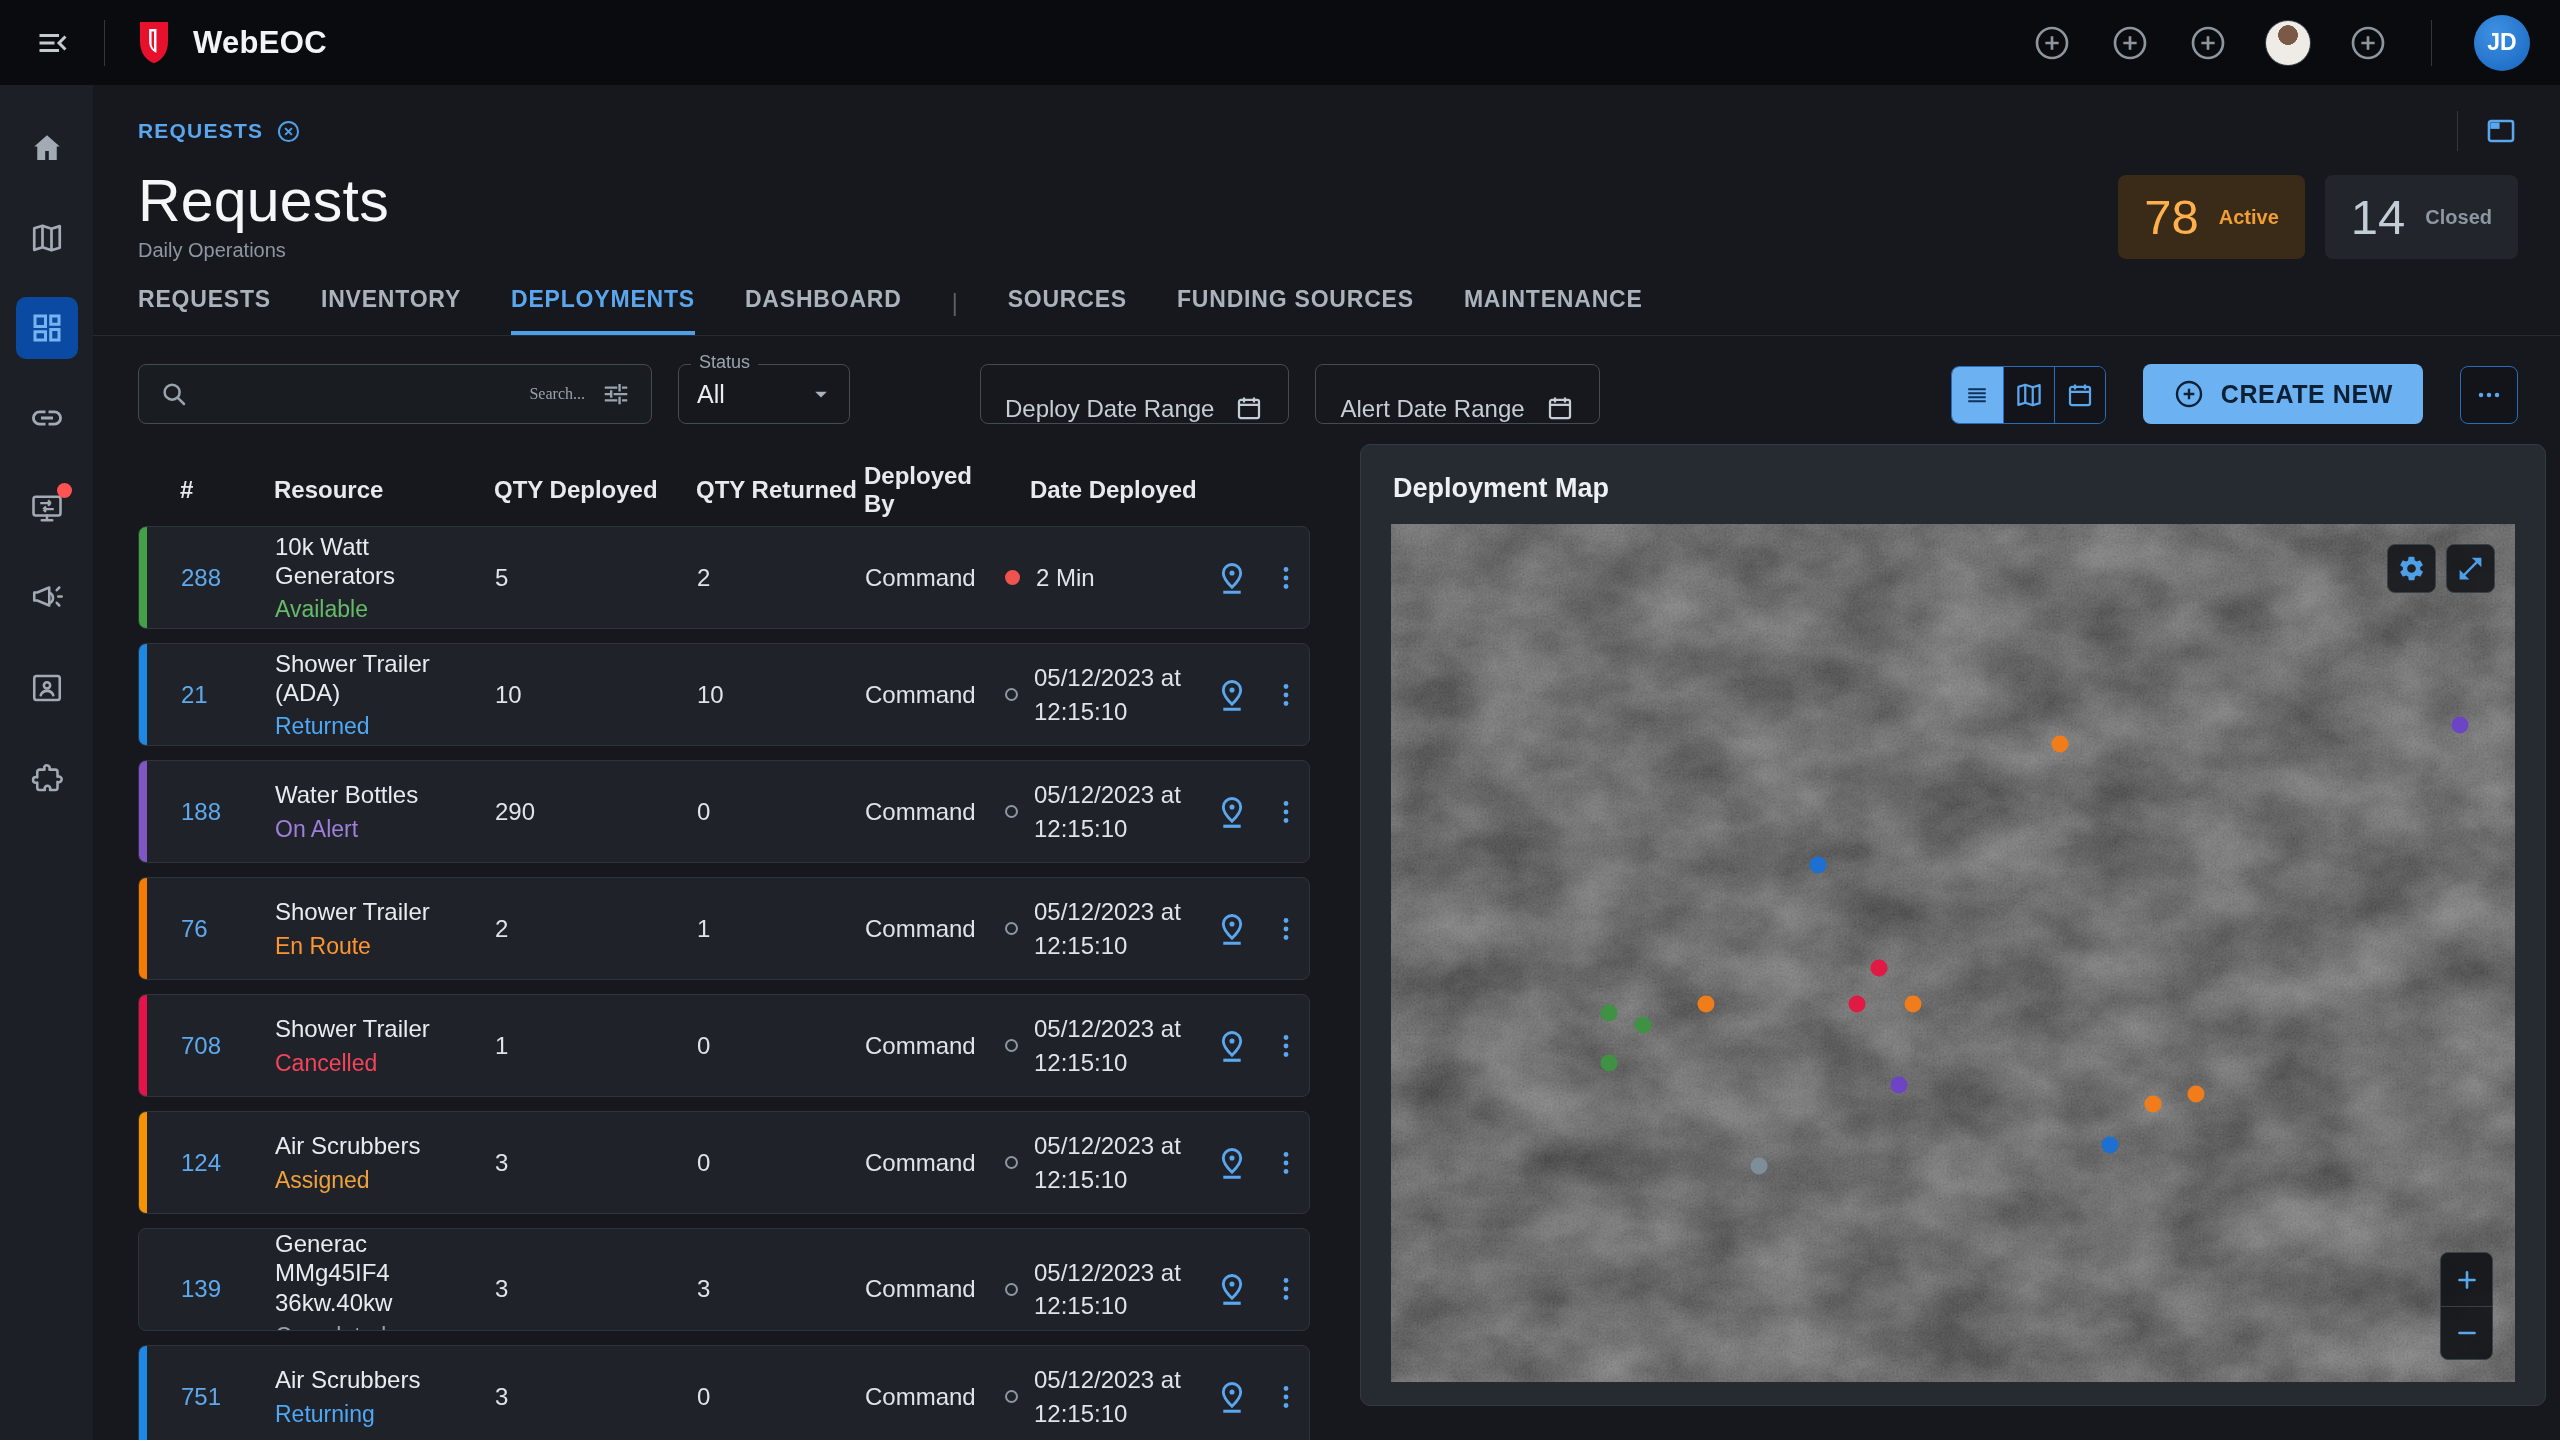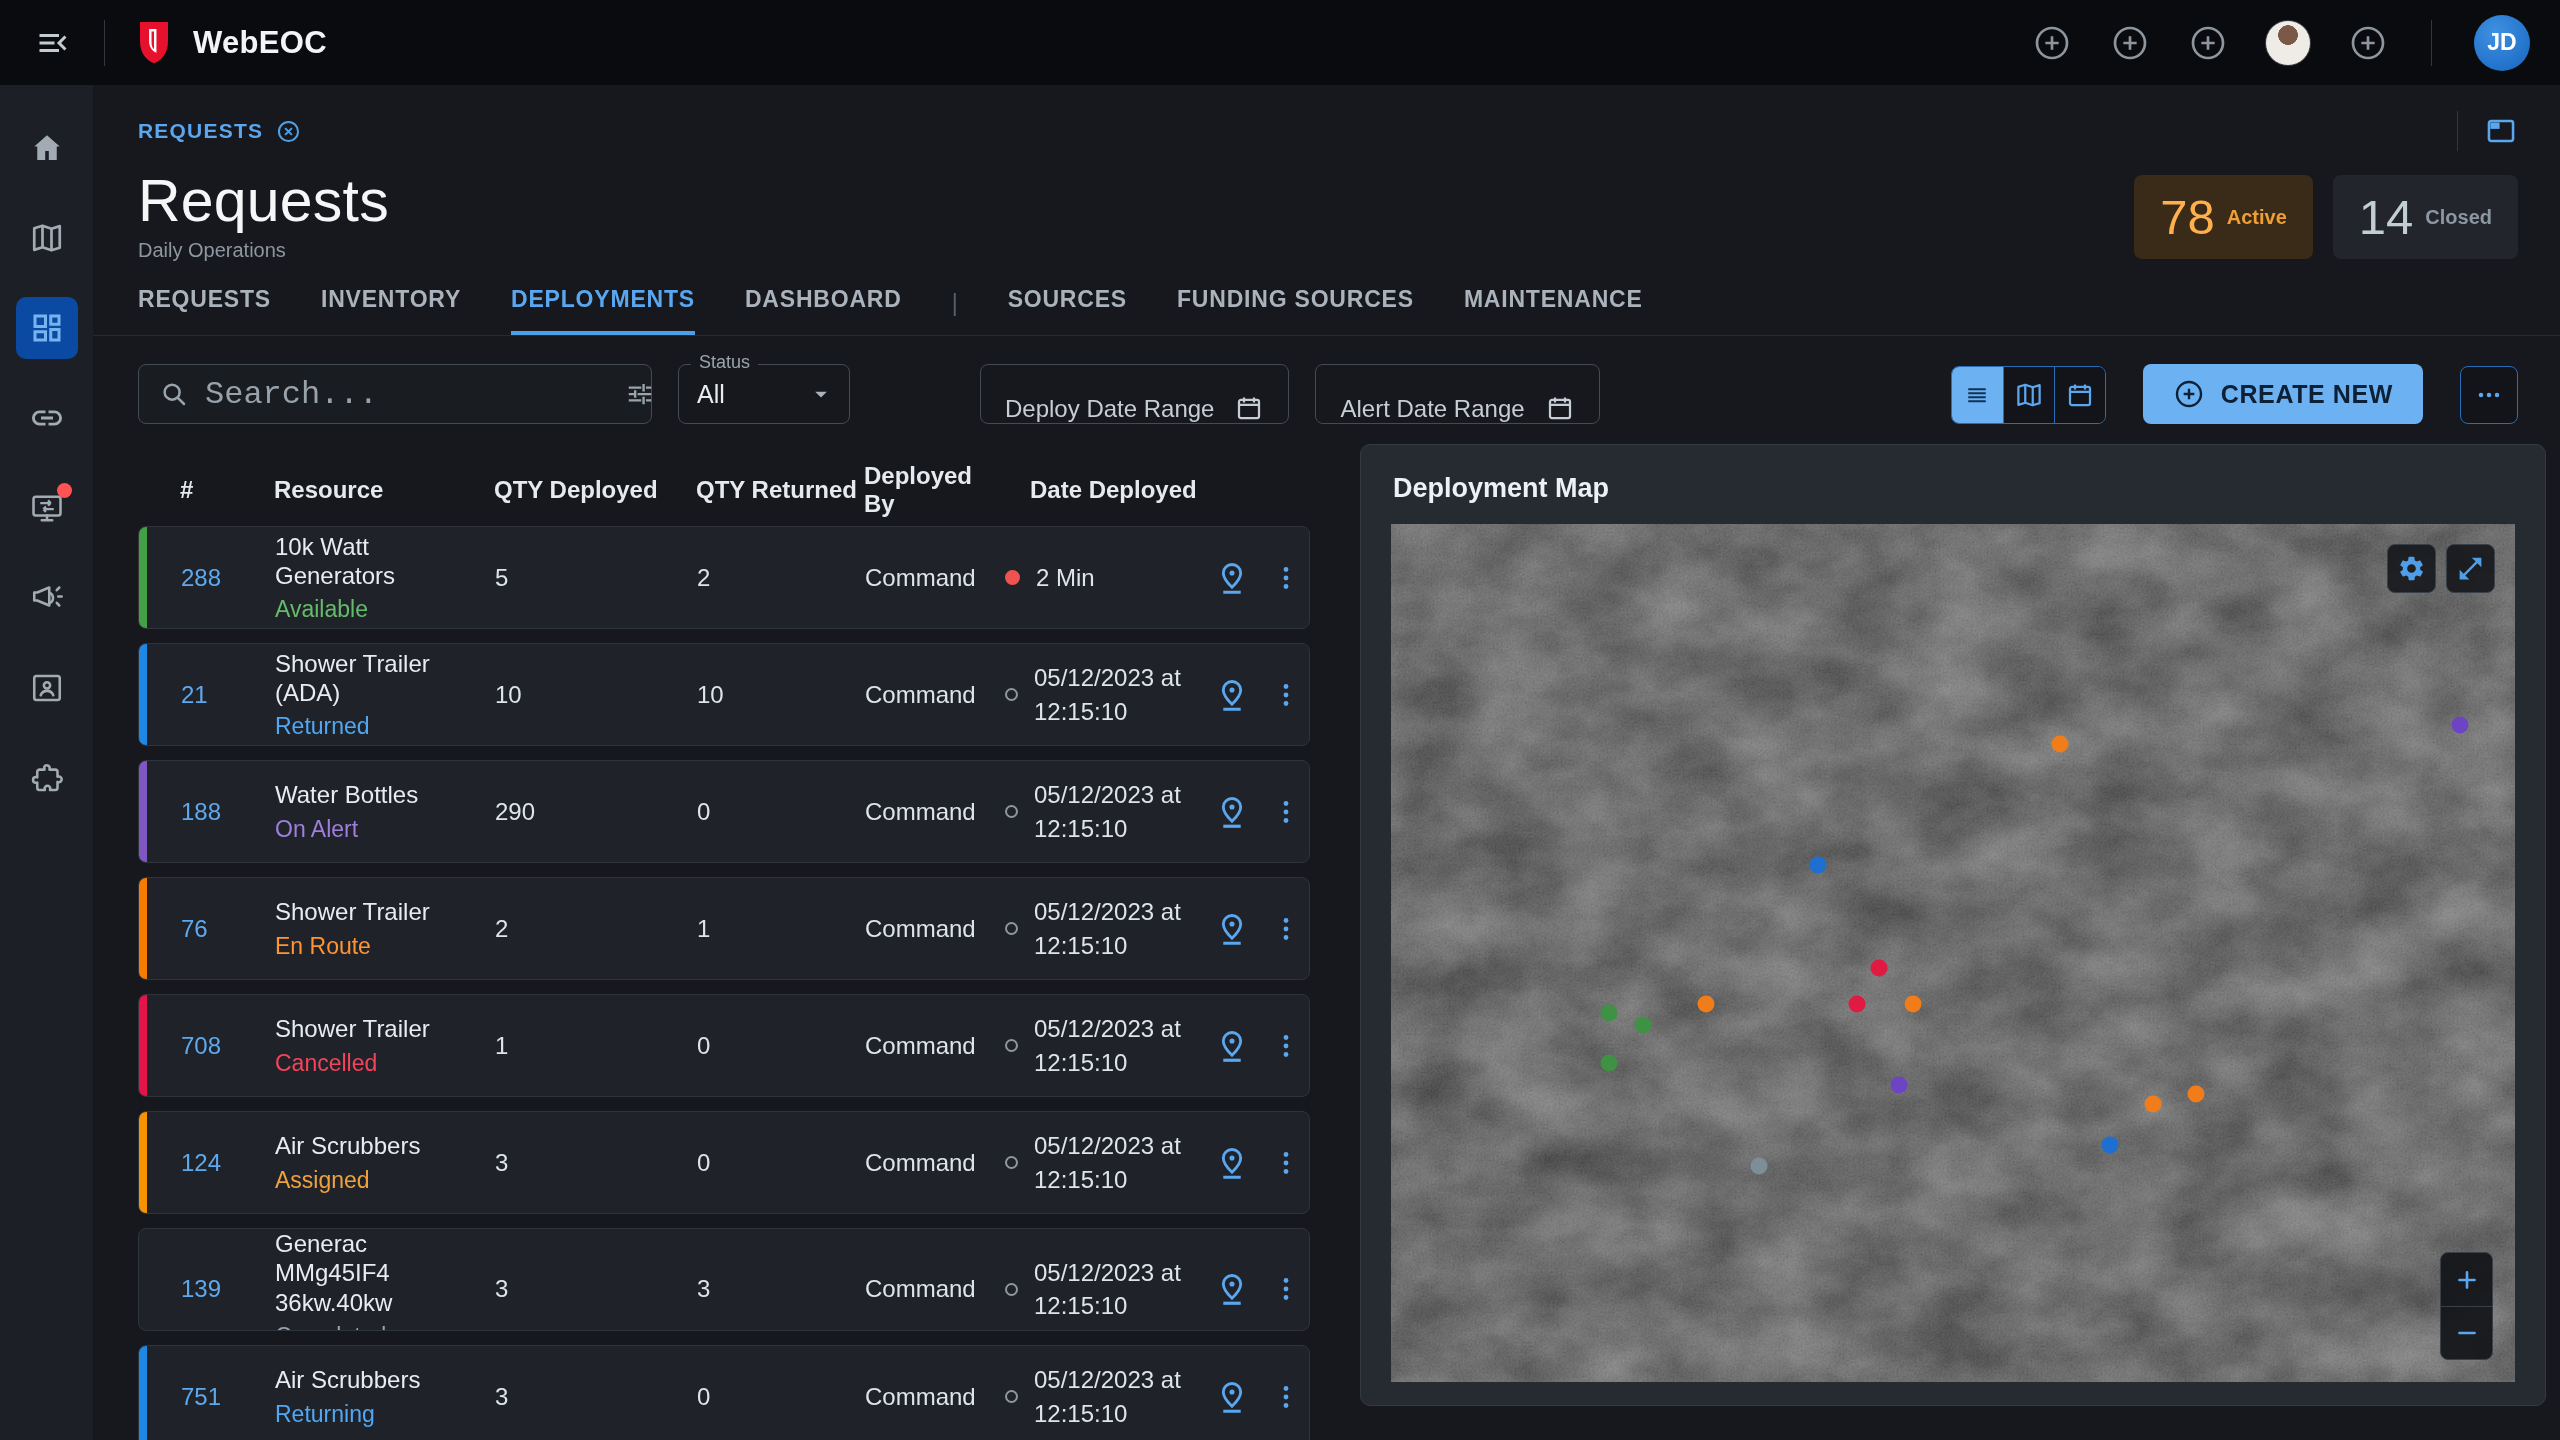--- a/index.html
+++ b/index.html
@@ -44,21 +44,21 @@
   .crumb svg { width:27px; height:27px; color:#4d9fe8; }
   .crumb-right { display:flex; align-items:center; }
   .vr { width:1px; height:40px; background:#33383e; margin-right:26px; }
   .popout { width:34px; height:34px; color:#5ba7ef; cursor:pointer; }
   .popout svg { width:34px; height:34px; }
 
   .title-row { display:flex; align-items:flex-start; justify-content:space-between; padding:16px 42px 0 45px; }
   .page-title { color:#f4f6f8; font-size:59px; font-weight:500; letter-spacing:.2px; }
   .page-subtitle { color:#8d97a1; font-size:20px; margin-top:4px; }
   .stats { display:flex; gap:20px; margin-top:8px; }
-  .stat { border-radius:8px; padding:14px 26px; display:flex; align-items:center; gap:12px; min-width:150px; }
+  .stat { border-radius:8px; padding:14px 26px; display:flex; align-items:center; gap:20px; min-width:150px; }
   .stat.active-badge { background:#3a2a18; }
   .stat.closed-badge { background:#22262c; }
   .stat-num { font-size:49px; font-weight:400; }
   .active-badge .stat-num { color:#ffb04d; }
   .closed-badge .stat-num { color:#c3cdd5; }
   .stat-label { font-size:20px; font-weight:700; }
   .active-badge .stat-label { color:#ef9f33; }
   .closed-badge .stat-label { color:#8d97a1; }
 
   .tabs { display:flex; align-items:flex-end; gap:50px; padding:0 45px; margin-top:24px;
@@ -67,21 +67,21 @@
     border-bottom:4px solid transparent; cursor:pointer; white-space:nowrap; }
   .tab.active { color:#5ba7ef; border-bottom-color:#4d9fe8; }
   .tab-divider { color:#5a626a; font-size:23px; padding-bottom:18px; }
 
   
   .filters { display:flex; align-items:center; gap:26px; padding:0 42px 0 45px; margin-top:28px; }
   .search-box { width:514px; height:60px; background:#191c21; border:1.5px solid #454b52;
     border-radius:8px; display:flex; align-items:center; gap:16px; padding:0 20px; }
   .search-box svg { width:30px; height:30px; color:#9aa4ad; flex:none; }
   .search-box input { flex:1; background:transparent; border:none; outline:none; color:#cfd6dc;
-    font-size:32px; font-family:Liberation Mono, monospace; }
+    font-size:16px; font-family:Liberation Serif, serif;text-align:right; }
   .search-box input::placeholder { color:#98a2ab; }
   .tune-btn { cursor:pointer; }
   .status-select { width:172px; height:60px; border:1.5px solid #454b52; border-radius:8px;
     position:relative; display:flex; align-items:center; justify-content:space-between;
     padding:0 14px 0 18px; cursor:pointer; background:#16181d; }
   .status-float { position:absolute; top:-13px; left:12px; font-size:18px; color:#9aa4ad;
     background:#16181d; padding:0 8px; }
   .status-value { color:#e8ecef; font-size:25px; }
   .status-select svg { width:28px; height:28px; color:#aab3bb; }
   .range-btn { height:60px; border:1.5px solid #454b52; border-radius:8px; display:flex;

